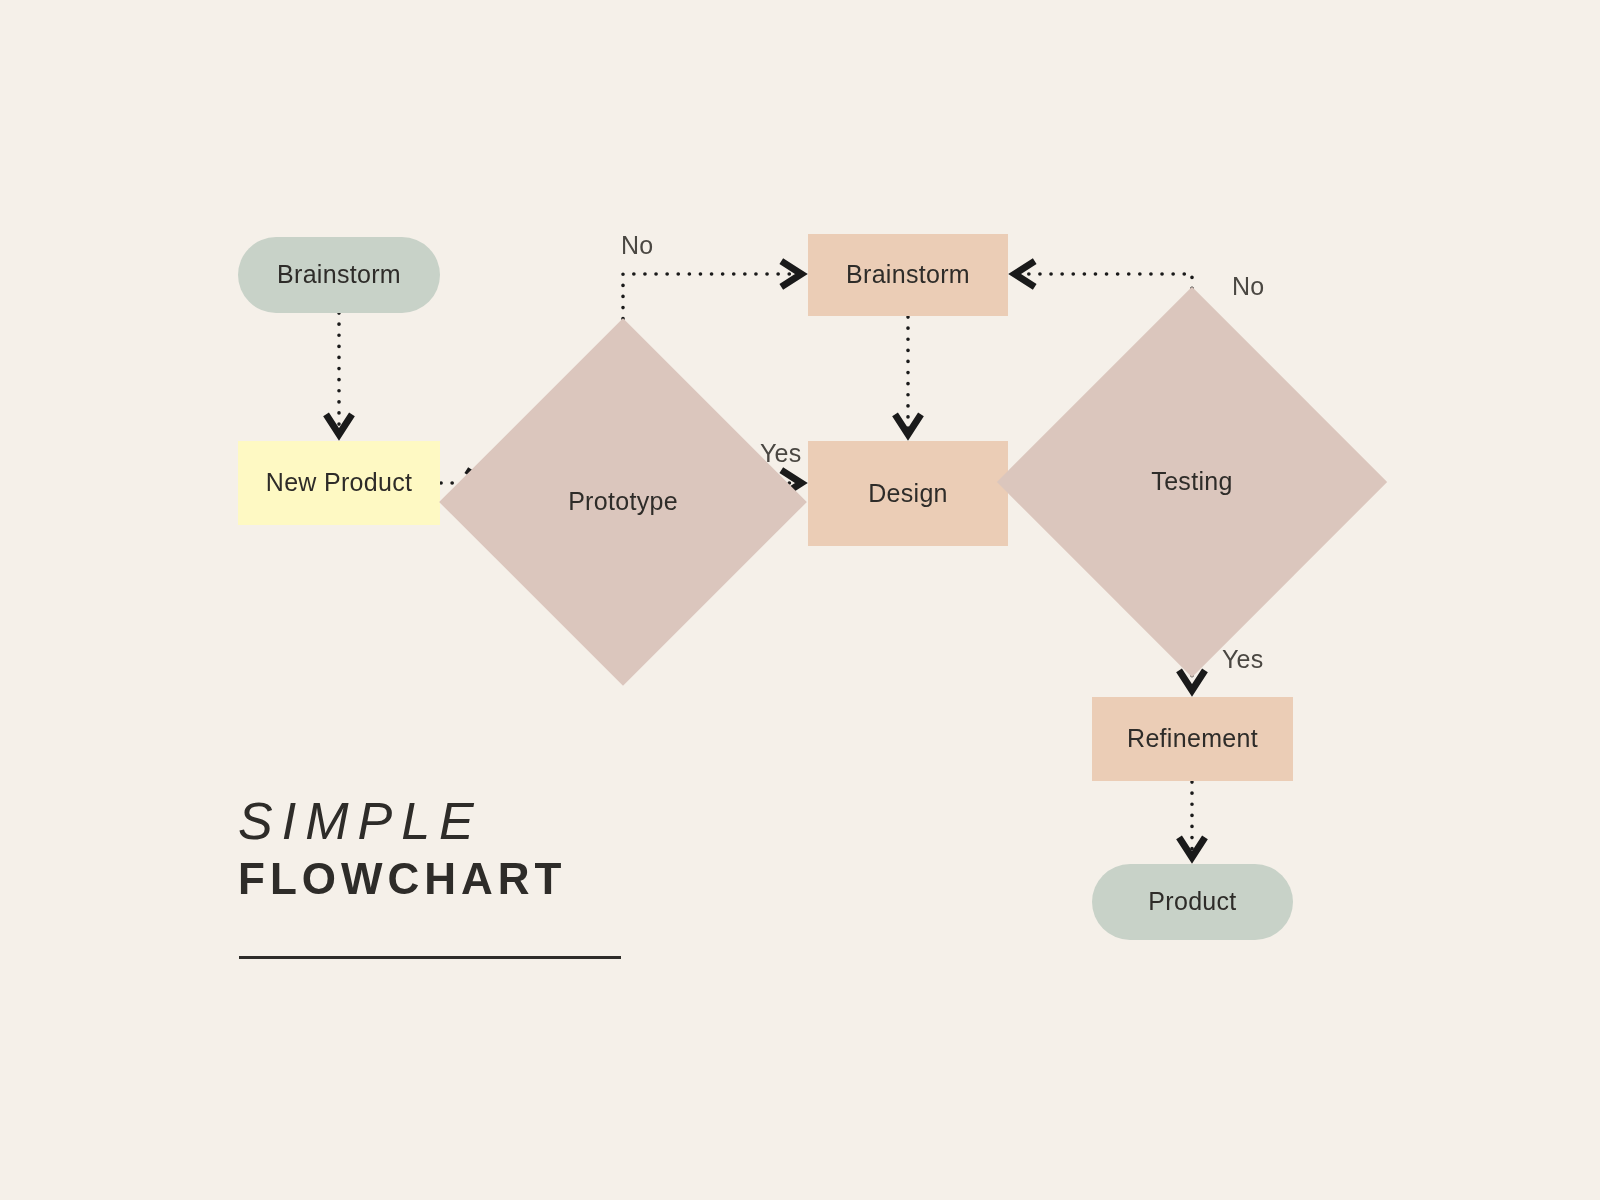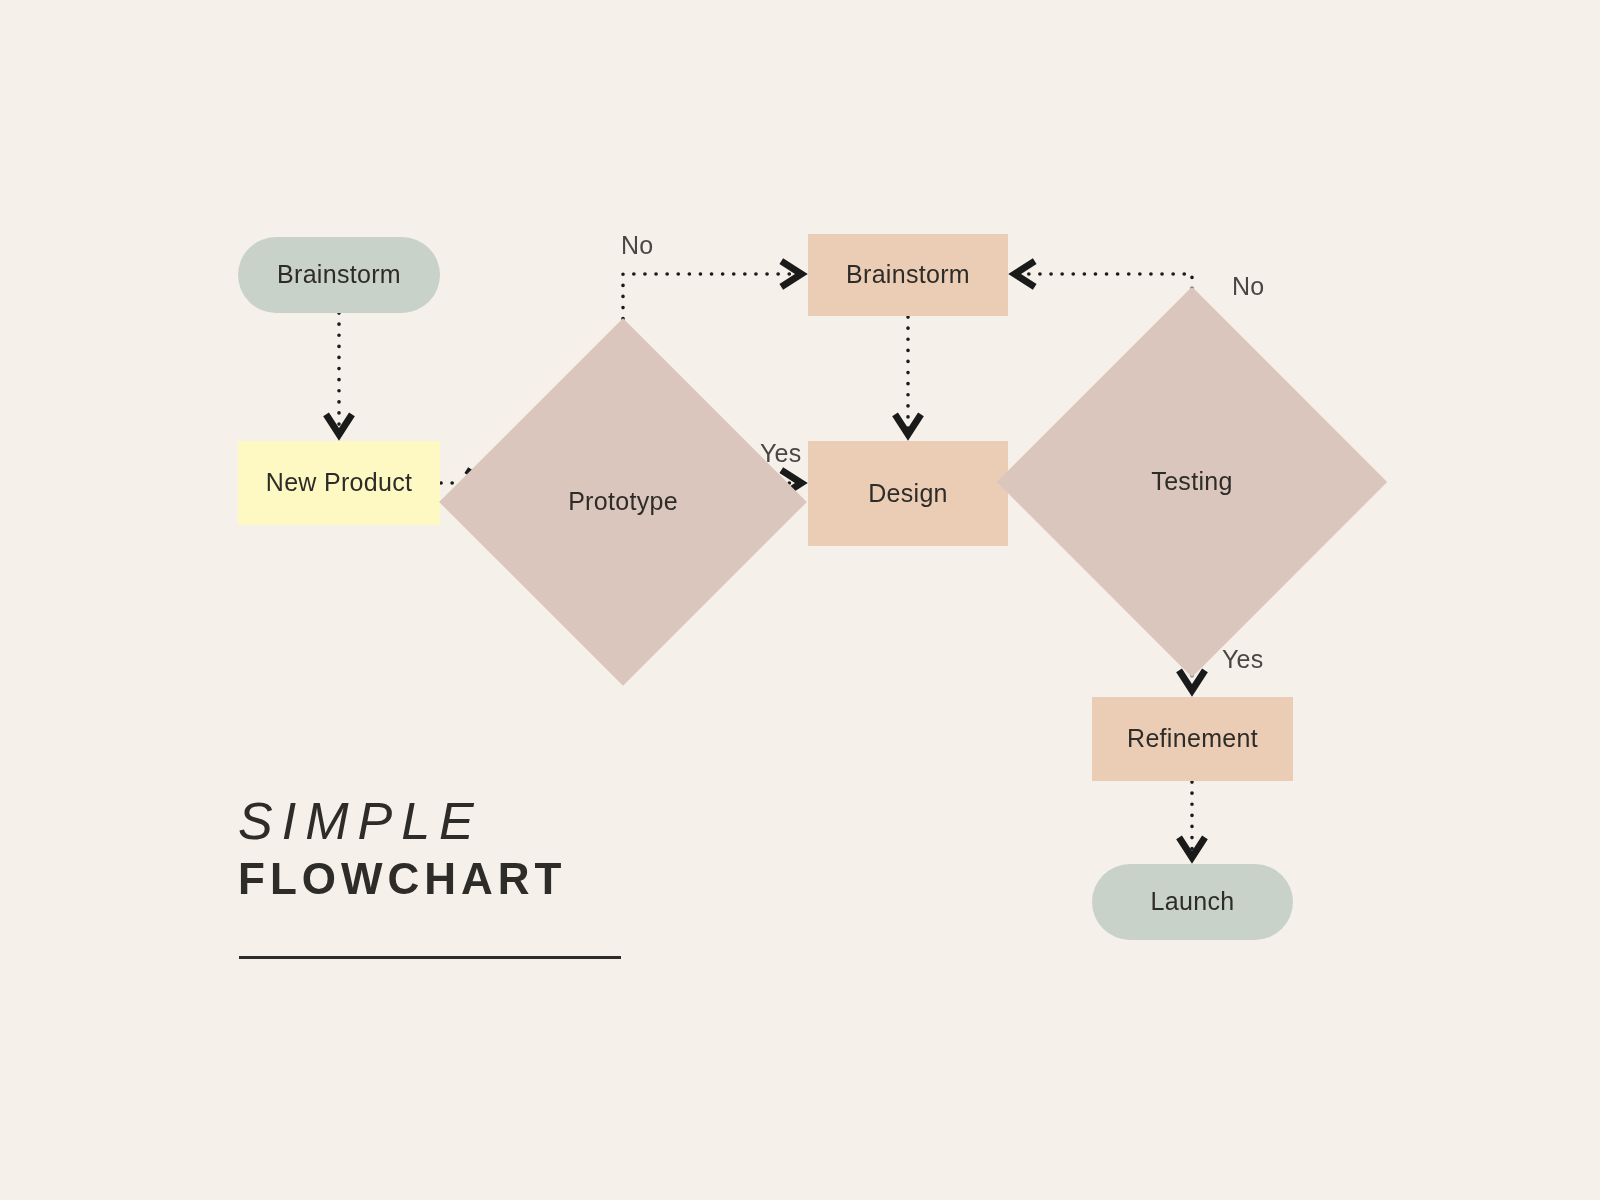--- a/index.html
+++ b/index.html
@@ -150,21 +150,21 @@
         <span class="node-label">Design</span>
       </div>
       <div class="node decision" style="left: 1054px; top: 344px; width: 276px; height: 276px;">
         <div class="diamond-shape" style="background: rgb(219, 198, 189);"></div>
         <span class="node-label">Testing</span>
       </div>
       <div class="node process" style="left: 1092px; top: 697px; width: 201px; height: 84px; background: rgb(235, 205, 182);">
         <span class="node-label">Refinement</span>
       </div>
       <div class="node terminal" style="left: 1092px; top: 864px; width: 201px; height: 76px; background: rgb(200, 210, 200);">
-        <span class="node-label">Launch</span>
+        <span class="node-label">Product</span>
       </div>
     </div>
   <div id="edge-labels-group">
       <div class="edge-label" style="left: 621px; top: 231px;">No</div>
       <div class="edge-label" style="left: 760px; top: 439px;">Yes</div>
       <div class="edge-label" style="left: 1232px; top: 272px;">No</div>
       <div class="edge-label" style="left: 1222px; top: 645px;">Yes</div>
     </div>
 
   <div id="title-block">

